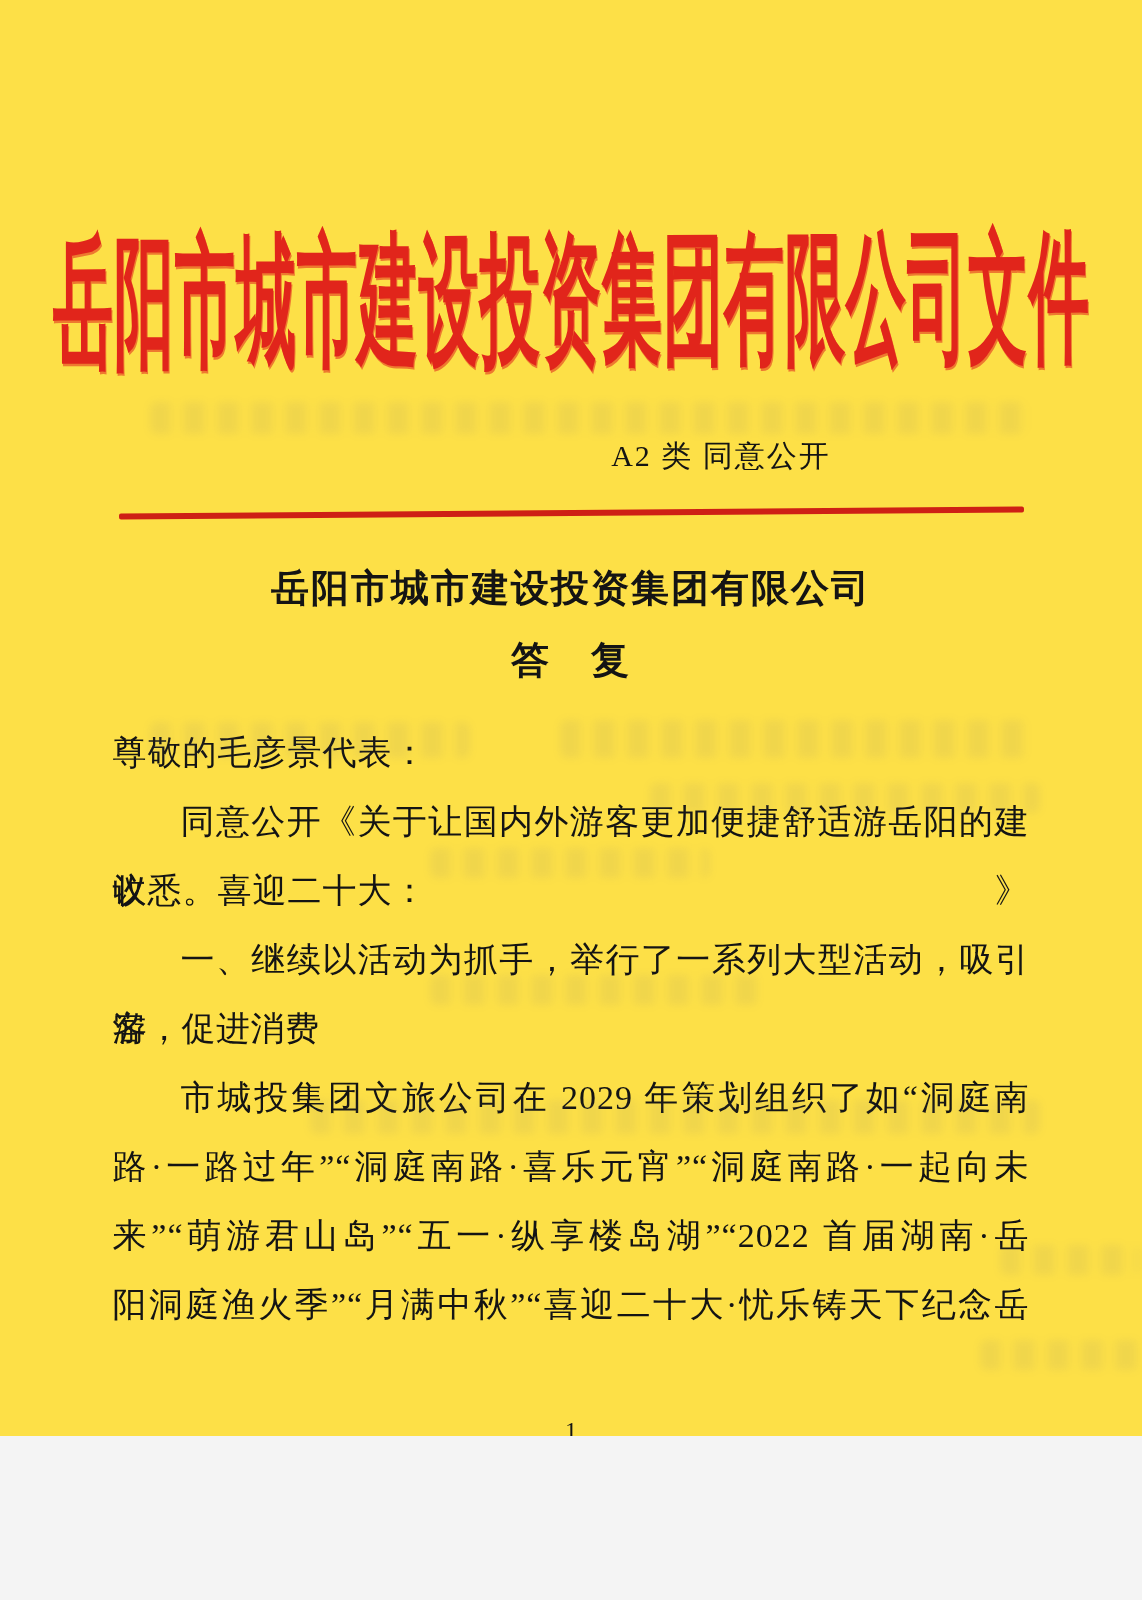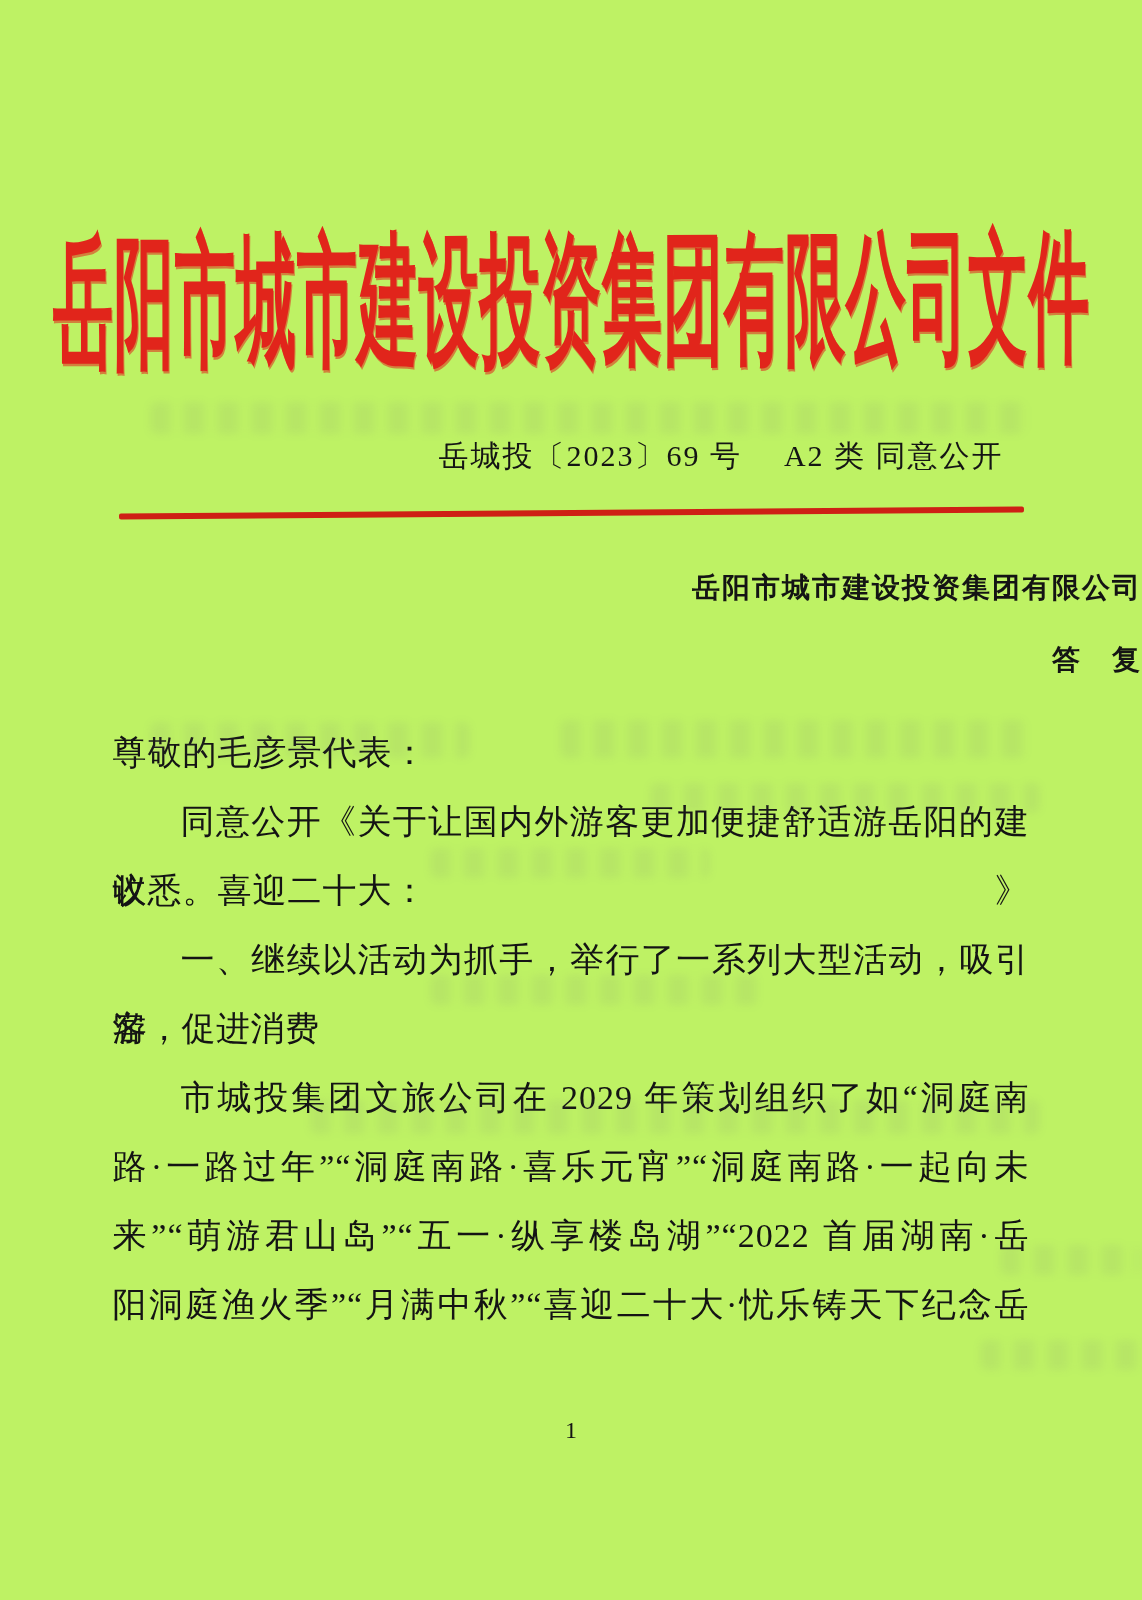--- a/index.html
+++ b/index.html
@@ -4,22 +4,22 @@
 <style>
   * { margin: 0; padding: 0; box-sizing: border-box; }
   html, body { width: 1142px; height: 1600px; }
   body {
     background: #f4f4f4;
     font-family: "Liberation Serif", "DejaVu Serif", serif;
   }
   .page {
     position: relative;
     width: 1142px;
-    height: 1600px;
-    background: #bef264;
+    height: 1436px;
+    background: #fde047;
     overflow: hidden;
     color: #141414;
   }
   
   .banner {
     margin-top: 212px;
     height: 180px;
     display: flex;
     align-items: center;
     justify-content: center;
@@ -51,23 +51,23 @@
     margin: 32px auto 0 auto;
     width: 905px;
     height: 6px;
     background: #ce2015;
     transform: rotate(-0.45deg);
     border-radius: 2px;
   }
   
   .title {
     margin-top: 36px;
-    text-align: right;
+    text-align: center;
     font-weight: 700;
-    font-size: 28px;
+    font-size: 38px;
     line-height: 72px;
     letter-spacing: 2px;
   }
   
   .body-text {
     margin: 22px auto 0 auto;
     width: 917px;
   }
   .line {
     height: 69px;
@@ -121,21 +121,20 @@
   <div class="ghost" style="top:975px; left:430px; width:330px; height:30px;"></div>
   <div class="ghost" style="top:1100px; left:310px; width:730px; height:34px;"></div>
   <div class="ghost" style="top:1245px; left:1000px; width:140px; height:30px;"></div>
   <div class="ghost" style="top:1340px; left:980px; width:160px; height:30px;"></div>
 
   <div class="banner">
     <span class="banner-text">岳阳市城市建设投资集团有限公司文件</span>
   </div>
 
   <div class="doc-line">
-    <span>岳城投〔2023〕69 号</span>
     <span>A2 类 同意公开</span>
   </div>
 
   <div class="red-rule"></div>
 
   <div class="title">
     <div>岳阳市城市建设投资集团有限公司</div>
     <div>答　复</div>
   </div>
 

